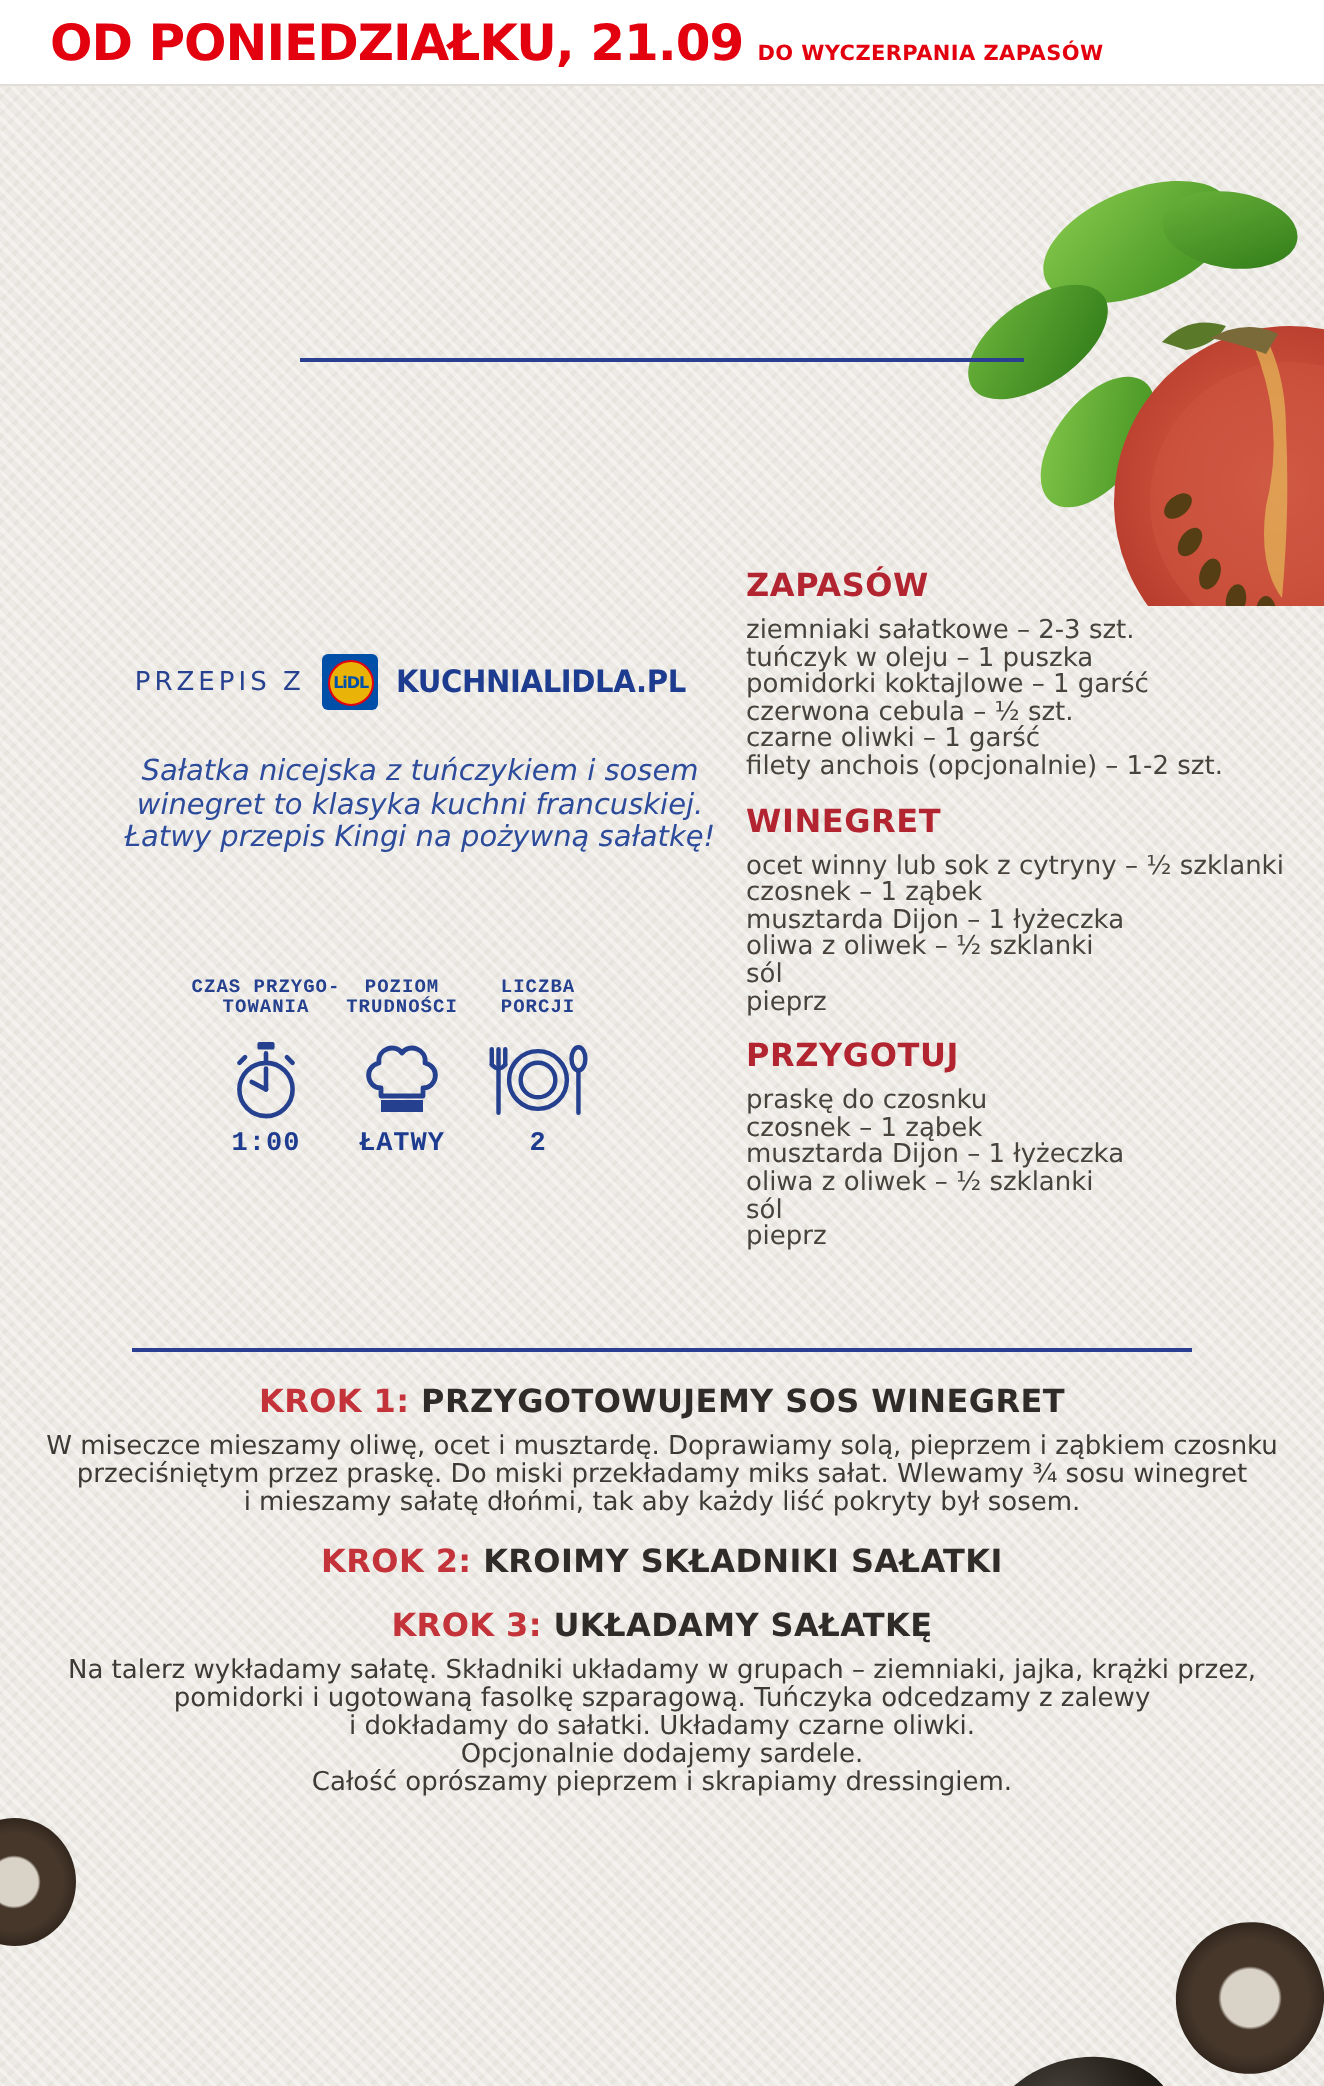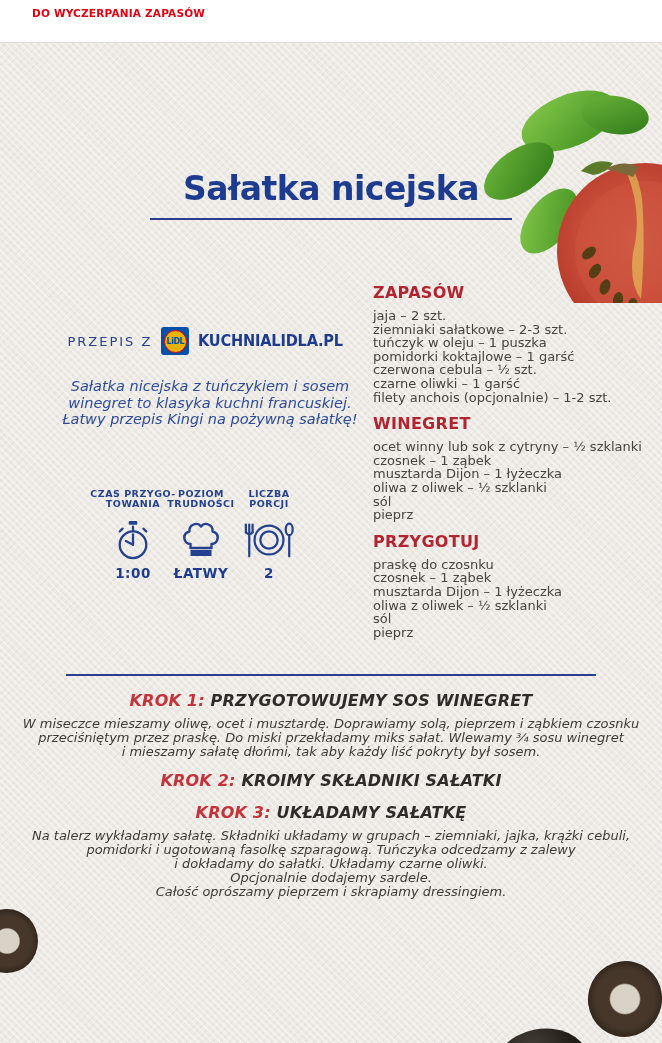--- a/index.html
+++ b/index.html
@@ -27,38 +27,38 @@
   
   .left-col { position:absolute; top:283px; left:60px; width:300px; text-align:center; }
   .source-row { display:flex; align-items:center; justify-content:center; gap:9px; height:30px;text-align:center; }
   .source-prefix { color:#26418f; font-size:13px; letter-spacing:2px; }
   .lidl-logo { width:28px; height:28px; background:#0050aa; border-radius:3px; display:flex; align-items:center; justify-content:center; flex:0 0 auto; }
   .lidl-circle { width:23px; height:23px; border-radius:50%; background:#eab308; border:1.5px solid #e3000f; display:flex; align-items:center; justify-content:center; }
   .lidl-text { font-size:8px; font-weight:800; color:#0050aa; letter-spacing:-0.5px; }
   .site-name { color:#1d3c8f; font-size:15.5px; font-weight:800; letter-spacing:-0.2px; transform:scaleX(0.94); transform-origin:left; white-space:nowrap; }
   .description { margin-top:22px; color:#2d4b9b; font-size:14.5px; font-style:italic; line-height:16.5px; white-space:pre-line; }
 
-  .info-row { position:absolute; top:446px; left:99px; display:flex; gap:0; }
+  .info-row { position:absolute; top:446px; left:99px; display:flex; gap:0;font-family:Liberation Mono, monospace; }
   .info-col { width:68px; display:flex; flex-direction:column; align-items:center; }
   .info-label { color:#24408e; font-size:9.5px; font-weight:700; letter-spacing:0.5px; line-height:9.8px; white-space:pre; text-align:center; }
   .info-icon { margin-top:9px; height:44px; display:flex; align-items:center; justify-content:center; }
   .info-value { margin-top:3px; color:#1d3c8f; font-size:13.5px; font-weight:800; letter-spacing:0.5px; }
 
   
   .right-col { position:absolute; top:240px; left:373px; width:286px; }
   .ing-section { margin-bottom:10px; }
   .ing-heading { color:#b22430; font-size:16px; font-weight:800; letter-spacing:0.3px; line-height:19px; margin-bottom:7px; }
   .ing-list { list-style:none; }
   .ing-list li { color:#47423c; font-size:13px; line-height:13.6px; white-space:nowrap; }
 
   
   .divider { position:absolute; top:631px; left:66px; width:530px; height:2px; background:#2b3f92; }
 
   
-  .steps { position:absolute; top:648px; left:21px; width:620px; text-align:center;font-style:italic; }
+  .steps { position:absolute; top:648px; left:21px; width:620px; text-align:center; }
   .step { margin-bottom:12px; }
   .step-heading { font-size:16px; font-weight:800; line-height:20px; letter-spacing:0.2px; margin-bottom:6px; }
   .step-number { color:#c43339; }
   .step-title { color:#2f2b28; }
   .step-body { color:#3d3935; font-size:13px; line-height:14px; white-space:pre-line; }
 
   
   .tomato-art { position:absolute; top:10px; right:0; width:185px; height:250px; }
   .olive { position:absolute; border-radius:50%; }
   .olive-ring { background:radial-gradient(circle, #d9d2c7 0 27%, #46372a 30% 55%, #2a2018 78%, #3a2d22 100%); }
@@ -66,20 +66,21 @@
   #olive-right { left:588px; top:918px; width:74px; height:76px; transform:rotate(15deg); }
   #olive-whole { left:494px; top:986px; width:94px; height:70px; border-radius:50%; transform:rotate(-12deg);
     background:radial-gradient(circle at 42% 32%, #4a433d, #242019 55%, #15110d 90%); }
 </style>
 </head>
 <body>
 
 <div class="page">
 
   <header class="banner">
+    <span class="banner-main">OD PONIEDZIAŁKU, 21.09</span>
     <span class="banner-sub">DO WYCZERPANIA ZAPASÓW</span>
   </header>
 
   <div class="paper">
 
     <svg class="tomato-art" viewBox="0 0 185 250" xmlns="http://www.w3.org/2000/svg">
       <defs>
         <linearGradient id="leafg1" x1="0" y1="0" x2="1" y2="1">
           <stop offset="0" stop-color="#86c94c"></stop>
             <stop offset="1" stop-color="#3f8f1f"></stop>
@@ -107,21 +108,20 @@
         <ellipse cx="118" cy="218" rx="5" ry="8" transform="rotate(35 118 218)"></ellipse>
         <ellipse cx="128" cy="234" rx="5" ry="8" transform="rotate(20 128 234)"></ellipse>
         <ellipse cx="141" cy="247" rx="5" ry="8" transform="rotate(10 141 247)"></ellipse>
         <ellipse cx="112" cy="200" rx="5" ry="8" transform="rotate(50 112 200)"></ellipse>
         <ellipse cx="156" cy="253" rx="5" ry="8"></ellipse>
       </g>
       <path d="M128 116 q18 -10 34 -2 l-6 10 q-16 -6 -28 -8 z" fill="#7a6a3a"></path>
     </svg>
 
     <div class="title-block">
-      <h1 class="page-title">Sałatka nicejska</h1>
       <div class="title-rule"></div>
     </div>
 
     <div class="left-col">
       <div class="source-row">
         <span class="source-prefix">PRZEPIS Z</span>
         <span class="lidl-logo">
           <span class="lidl-circle">
             <span class="lidl-text">LiDL</span>
           </span>
@@ -181,21 +181,20 @@
           </svg>
         </div>
         <div class="info-value">2</div>
       </div>
     </div>
 
     <div class="right-col">
       <section class="ing-section">
         <h2 class="ing-heading">ZAPASÓW</h2>
         <ul class="ing-list">
-            <li>jaja – 2 szt.</li>
             <li>ziemniaki sałatkowe – 2-3 szt.</li>
             <li>tuńczyk w oleju – 1 puszka</li>
             <li>pomidorki koktajlowe – 1 garść</li>
             <li>czerwona cebula – ½ szt.</li>
             <li>czarne oliwki – 1 garść</li>
             <li>filety anchois (opcjonalnie) – 1-2 szt.</li>
           </ul>
       </section>
       <section class="ing-section">
         <h2 class="ing-heading">WINEGRET</h2>
@@ -237,21 +236,21 @@
         <h3 class="step-heading">
           <span class="step-number">KROK 2:</span>
           <span class="step-title">KROIMY SKŁADNIKI SAŁATKI</span>
         </h3>
       </section>
       <section class="step">
         <h3 class="step-heading">
           <span class="step-number">KROK 3:</span>
           <span class="step-title">UKŁADAMY SAŁATKĘ</span>
         </h3>
-        <p class="step-body">Na talerz wykładamy sałatę. Składniki układamy w grupach – ziemniaki, jajka, krążki cebuli,
+        <p class="step-body">Na talerz wykładamy sałatę. Składniki układamy w grupach – ziemniaki, jajka, krążki przez,
 pomidorki i ugotowaną fasolkę szparagową. Tuńczyka odcedzamy z zalewy
 i dokładamy do sałatki. Układamy czarne oliwki.
 Opcjonalnie dodajemy sardele.
 Całość oprószamy pieprzem i skrapiamy dressingiem.</p>
       </section>
     </div>
 
     <div class="olive olive-ring" id="olive-left"></div>
     <div class="olive olive-ring" id="olive-right"></div>
     <div class="olive" id="olive-whole"></div>

